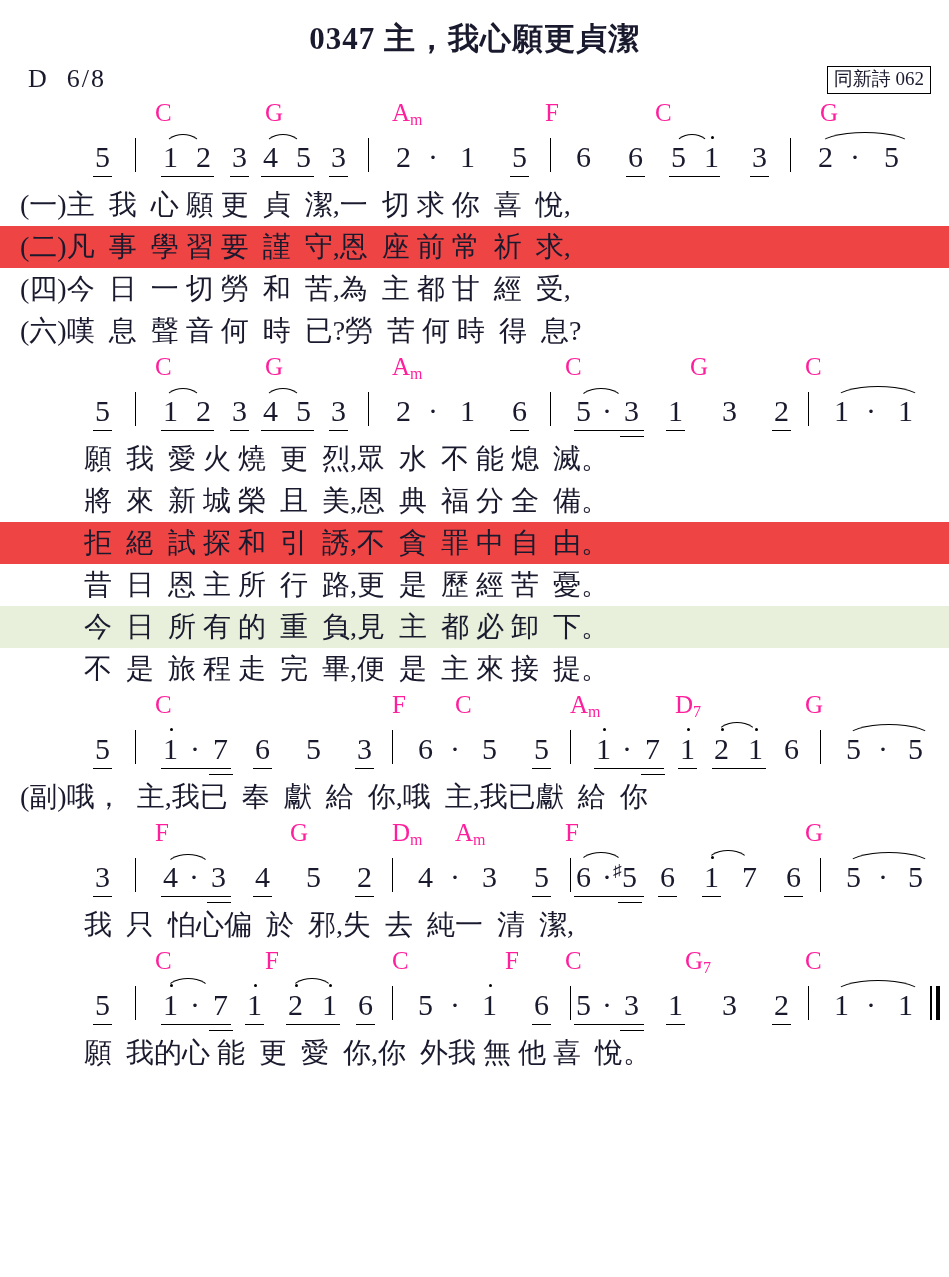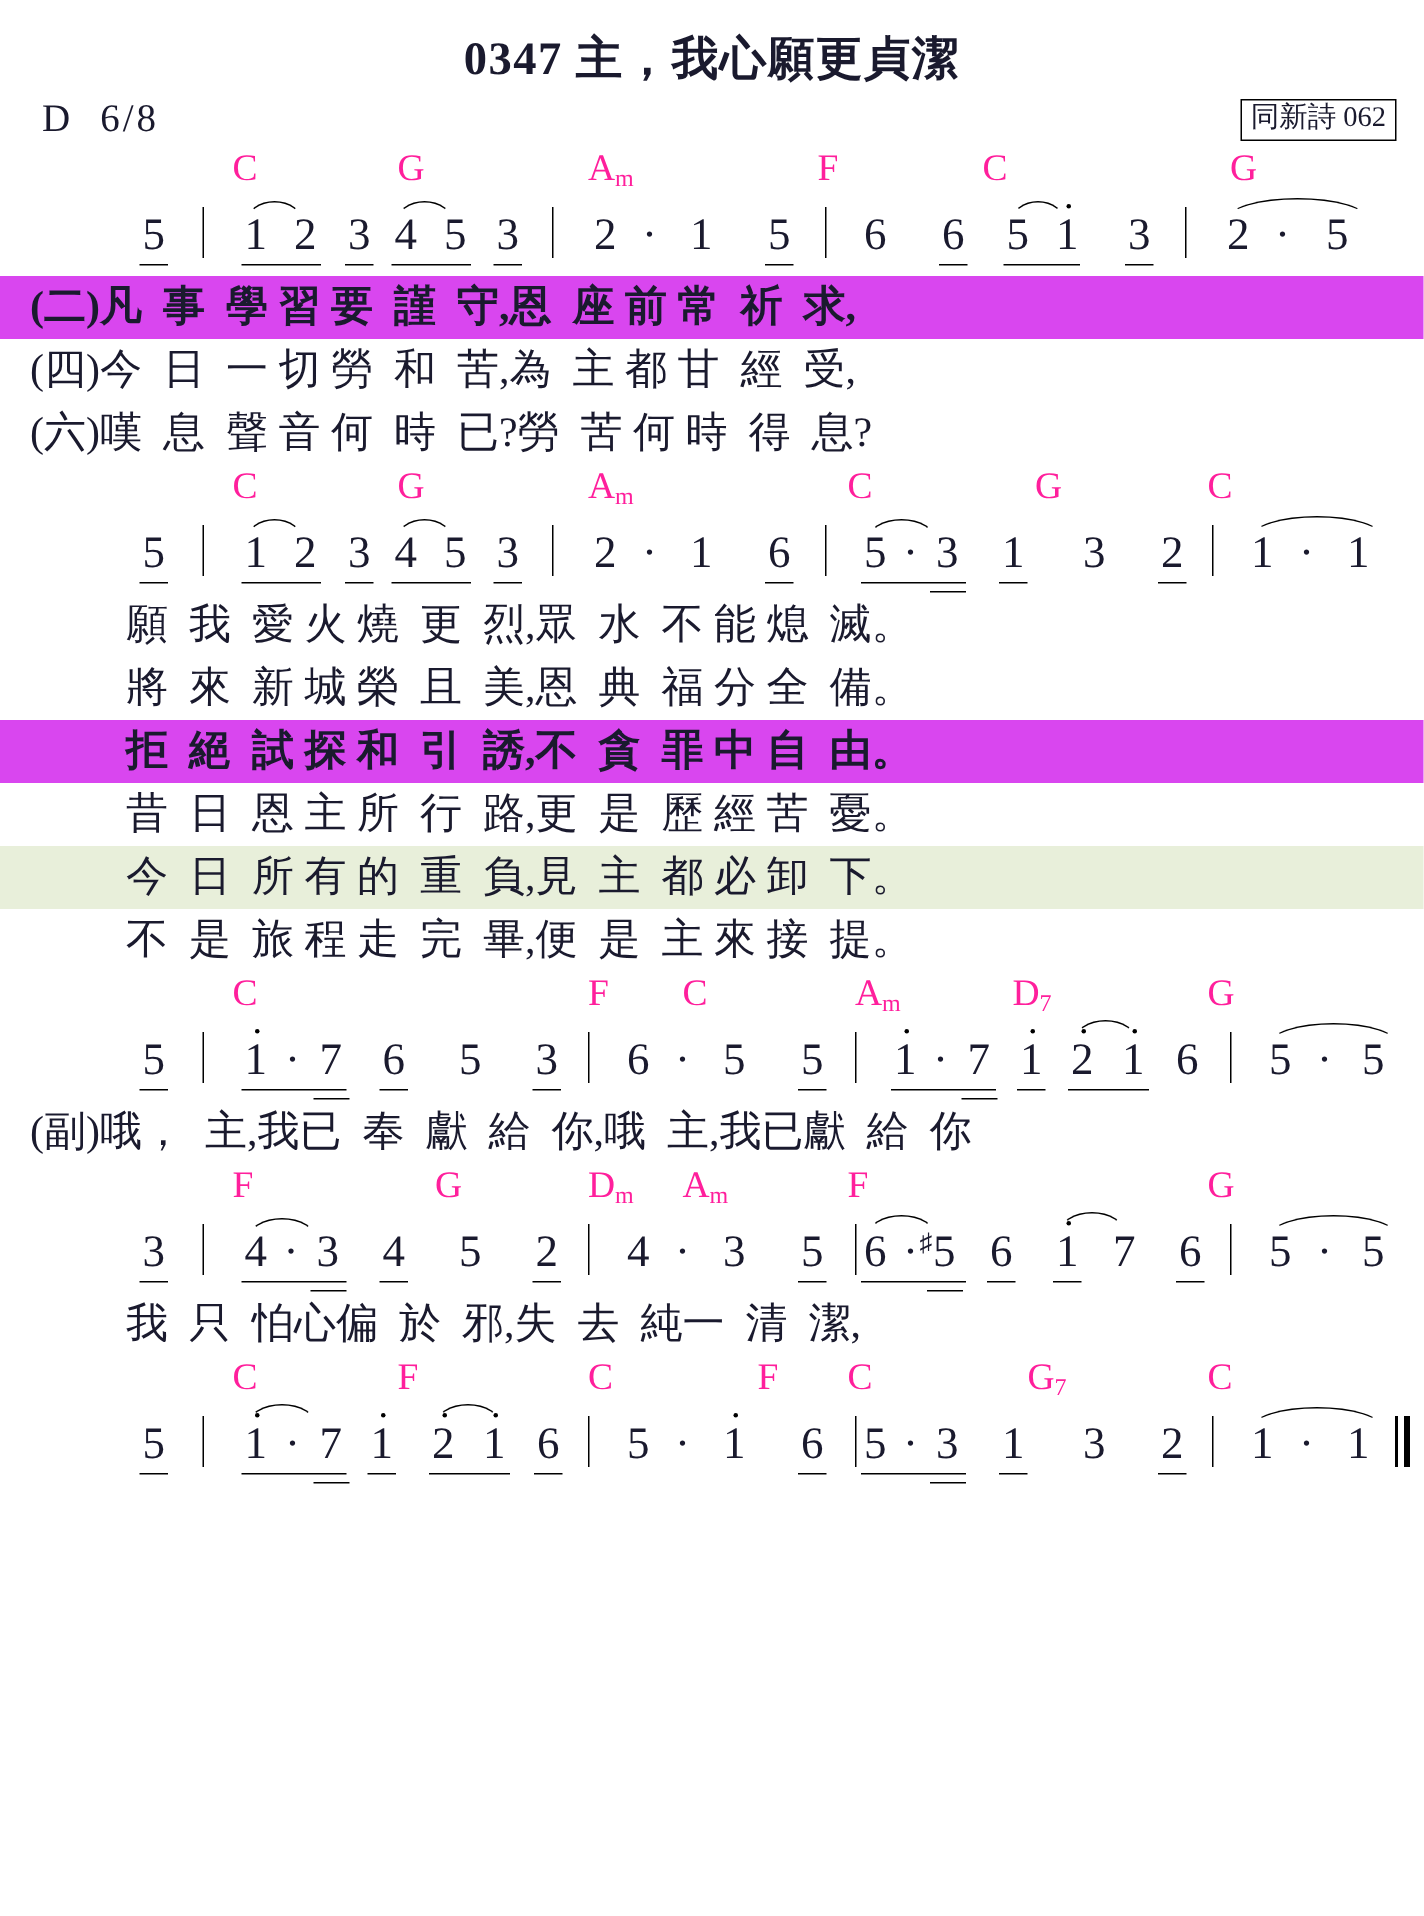--- a/index.html
+++ b/index.html
@@ -155,21 +155,21 @@
   
   .lyrics-block { position: relative; }
   .lyric-row {
     position: relative;
     height: 42px;
     white-space: nowrap;
     font-size: 28px;
     line-height: 42px;
     font-family: "Liberation Serif", "DejaVu Serif", serif;
   }
-  .lyric-row.hl-peach { background: #d946ef; font-weight: bold; }
+  .lyric-row.hl-peach { background: #ef4444; }
   .lyric-row.hl-green { background: #e8efda; }
   .lyric-text {
     position: absolute;
     left: 0;
     top: 0;
     white-space: pre;
   }
 </style>
 </head>
 <body>
@@ -236,20 +236,23 @@
       <span class="bar" style="left:790px"></span>
 
       <span class="slur" style="left:818px;top:4px;width:92px"></span>
       <span class="note" style="left:818px">2</span>
       <span class="note" style="left:850px">·</span>
       <span class="note" style="left:884px">5</span>
     </div>
   </div>
 
   <div class="lyrics-block">
+    <div class="lyric-row">
+        <span class="lyric-text" style="left:20px">(一)主  我  心 願 更  貞  潔,一  切 求 你  喜  悅,</span>
+      </div>
     <div class="lyric-row hl-peach">
         <span class="lyric-text" style="left:20px">(二)凡  事  學 習 要  謹  守,恩  座 前 常  祈  求,</span>
       </div>
     <div class="lyric-row">
         <span class="lyric-text" style="left:20px">(四)今  日  一 切 勞  和  苦,為  主 都 甘  經  受,</span>
       </div>
     <div class="lyric-row">
         <span class="lyric-text" style="left:20px">(六)嘆  息  聲 音 何  時  已?勞  苦 何 時  得  息?</span>
       </div>
   </div>
@@ -510,14 +513,19 @@
       <span class="ul1" style="left:772px;top:48px;width:19px"></span>
       <span class="bar" style="left:808px"></span>
       <span class="slur" style="left:834px;top:4px;width:86px"></span>
       <span class="note" style="left:834px">1</span>
       <span class="note" style="left:866px">·</span>
       <span class="note" style="left:898px">1</span>
       <span class="endbar" style="left:930px"><i class="thin"></i><i class="thick"></i></span>
     </div>
   </div>
 
+  <div class="lyrics-block">
+    <div class="lyric-row">
+        <span class="lyric-text" style="left:84px">願  我的心 能  更  愛  你,你  外我 無 他 喜  悅。</span>
+      </div>
+  </div>
 
 </div>
 
 </body></html>

